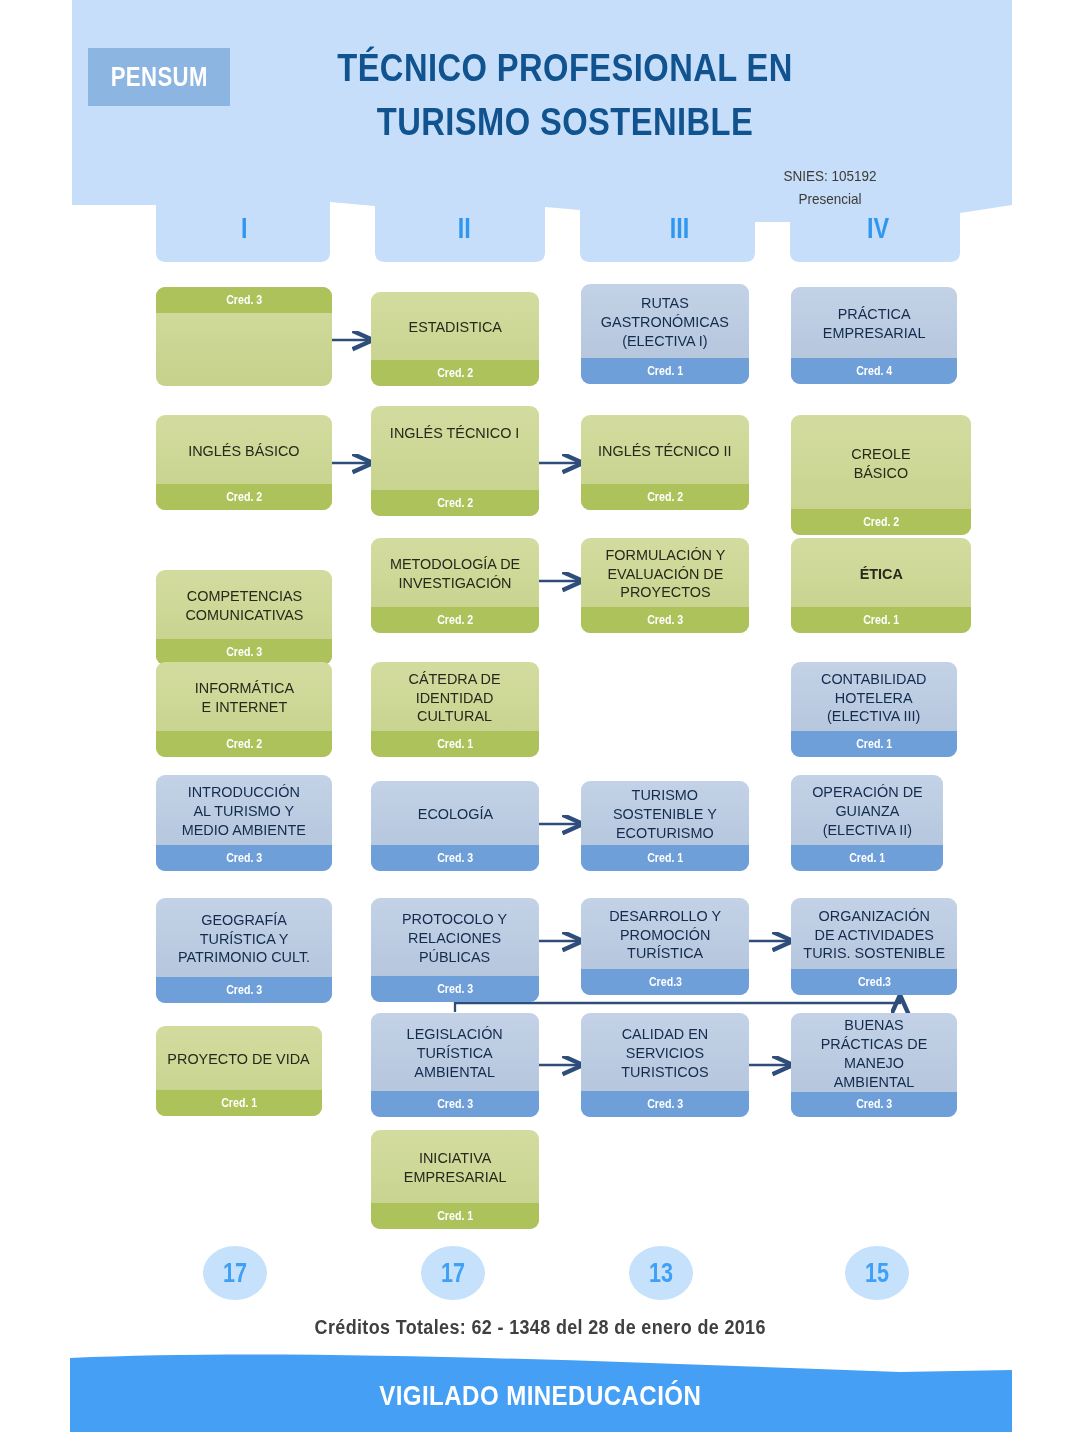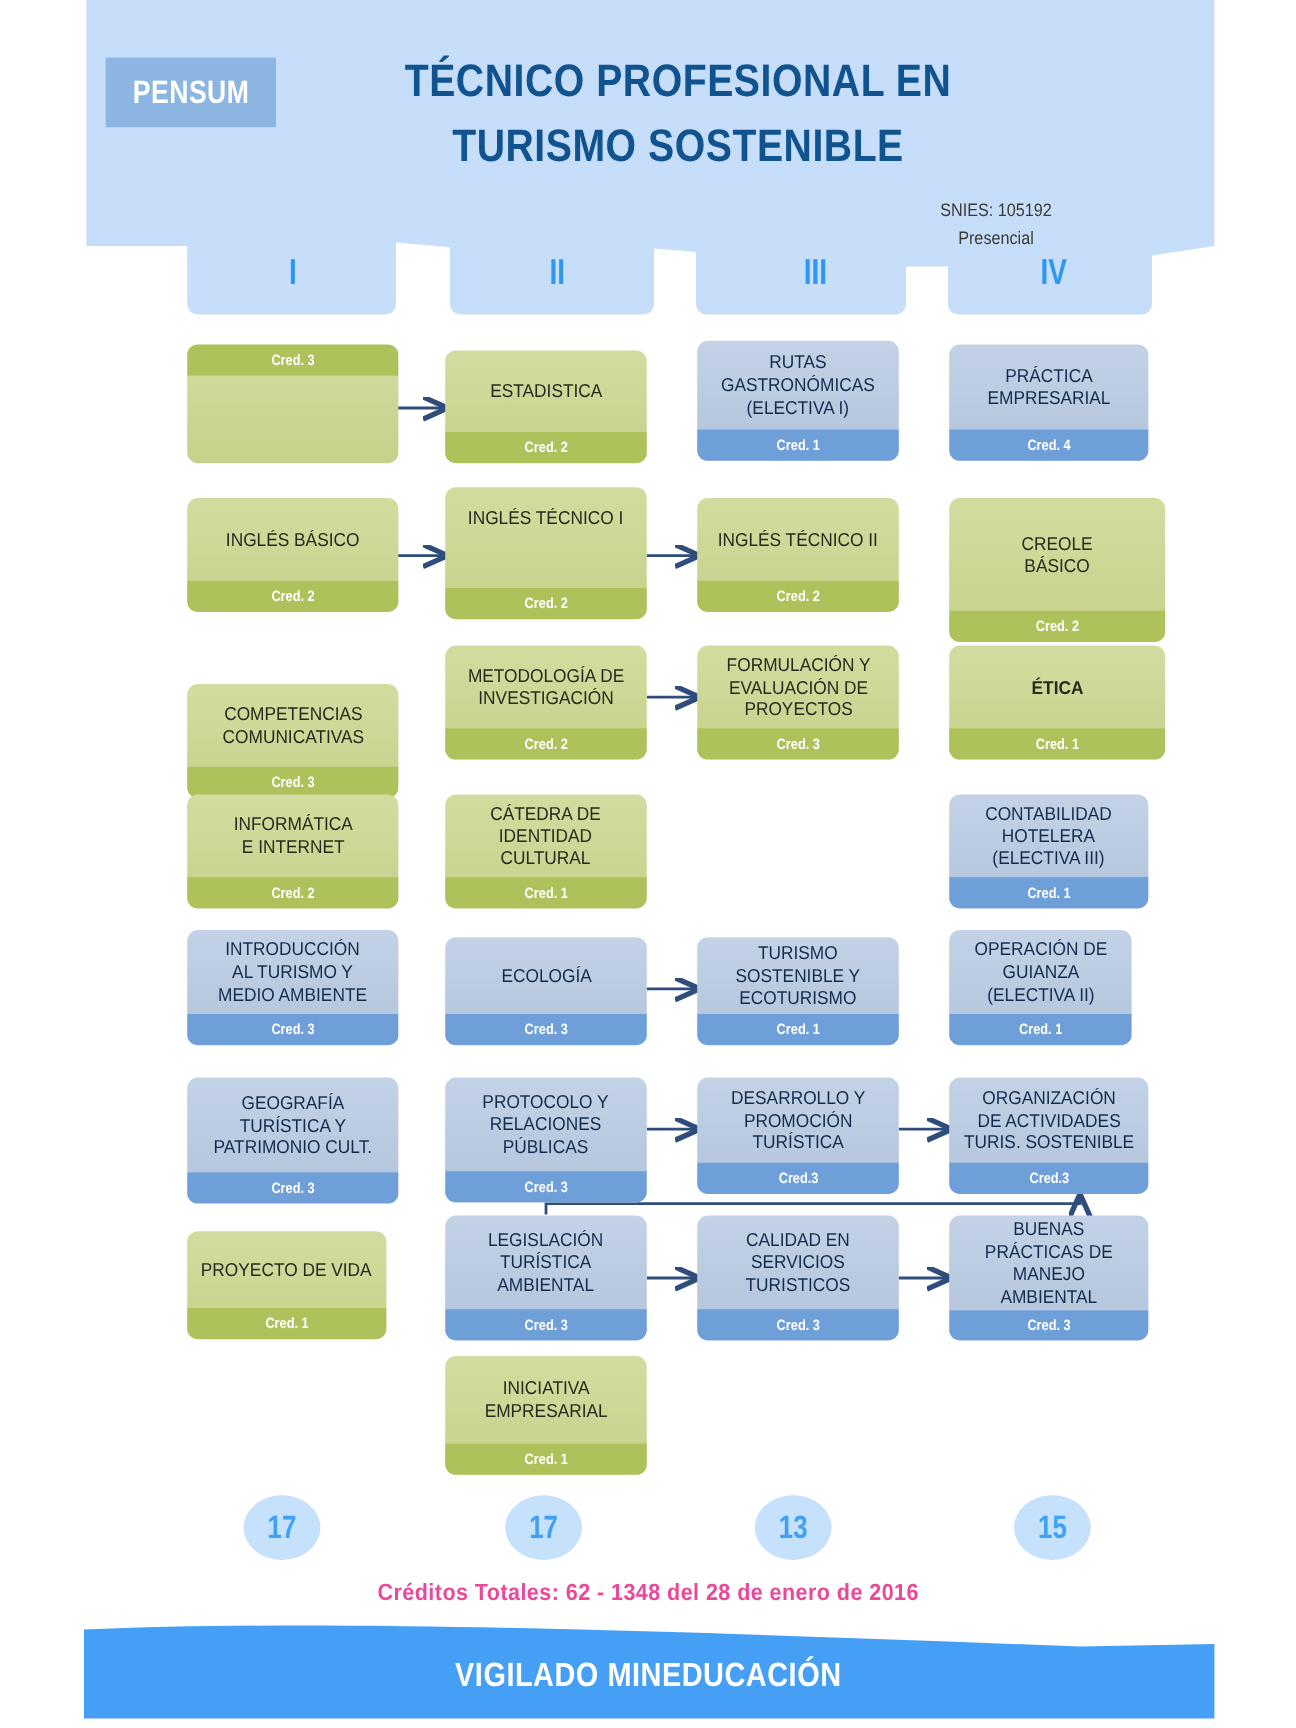--- a/index.html
+++ b/index.html
@@ -73,21 +73,21 @@
     position:absolute;width:64px;height:54px;border-radius:50%;
     background:#c6e1fb;display:flex;align-items:center;justify-content:center;
   }
   .total-circle span{
     color:#3fa0f6;font-size:27px;font-weight:bold;display:inline-block;
     transform:scaleX(.8);
   }
 
   .totals-line{
     position:absolute;left:0;top:1316px;width:1080px;text-align:center;
-    color:#ec4899;font-size:19.5px;font-weight:bold;letter-spacing:.4px;
+    color:#404040;font-size:19.5px;font-weight:bold;letter-spacing:.4px;
   }
   .totals-line span{display:inline-block;transform:scaleX(.92);}
 
   
   .footer-shape{position:absolute;left:0;top:1340px;width:1080px;height:100px;}
   .footer-text{
     position:absolute;left:0;top:1380px;width:1080px;text-align:center;
     color:#ffffff;font-size:28px;font-weight:bold;letter-spacing:.5px;
   }
   .footer-text span{display:inline-block;transform:scaleX(.86);}

